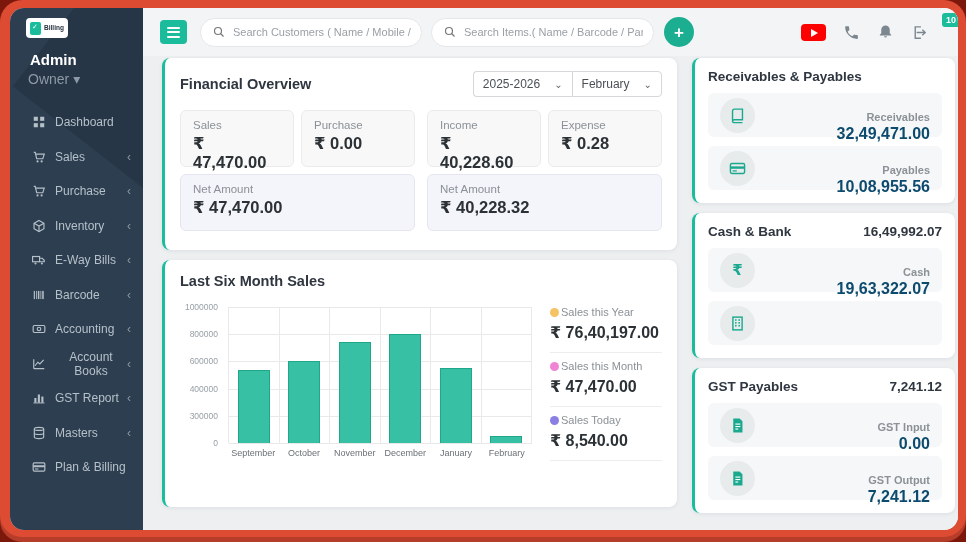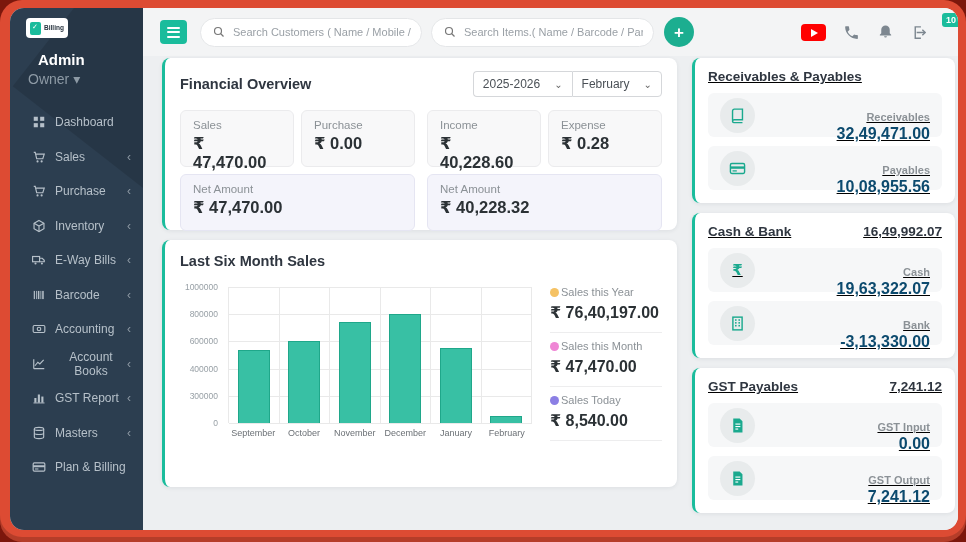--- a/index.html
+++ b/index.html
@@ -8,21 +8,21 @@
   .frame-red { position:absolute; inset:0; background:#dd4b33; border-radius:22px; box-shadow: inset 0 -5px 0 rgba(0,0,0,.18); }
   .app { position:absolute; left:10px; top:8px; right:8px; bottom:12px; background:#edeff1; border-radius:14px; overflow:hidden; }
 
   
   .sidebar { position:absolute; left:0; top:0; bottom:0; width:133px; background:#2c3e50; overflow:hidden; }
   .sidebar::before { content:""; position:absolute; left:40px; top:-30px; width:200px; height:190px; background:rgba(0,0,0,.12); transform:rotate(38deg); }
   .logo-box { position:relative; margin:10px 0 0 16px; width:42px; height:20px; background:#fff; border-radius:4px; display:flex; align-items:center; justify-content:center; gap:3px; }
   .logo-glyph { width:11px; height:13px; background:#1abc9c; border-radius:2px; position:relative; }
   .logo-glyph::after { content:"✓"; color:#fff; font-size:7px; position:absolute; left:2px; top:1px; }
   .logo-text { font-size:6.5px; font-weight:bold; color:#25313d; line-height:1; }
-  .user-name { position:relative; margin:13px 0 0 28px; color:#fff; font-size:15px; font-weight:bold; }
+  .user-name { position:relative; margin:13px 0 0 20px; color:#fff; font-size:15px; font-weight:bold; }
   .user-role { position:relative; margin:3px 0 0 18px; color:#8d9aa5; font-size:14px; cursor:pointer; }
   .menu { position:relative; margin-top:18px;text-align:center; }
   .menu-item { display:flex; align-items:center; height:34.5px; padding:0 12px 0 22px; color:#b6c0c9; font-size:12px; cursor:pointer; }
   .menu-item svg { width:14px; height:14px; margin-right:9px; flex:0 0 auto; }
   .menu-item .chev { margin-left:auto; font-size:12px; color:#8d99a4; }
 
   
   .topbar { position:absolute; left:133px; right:0; top:0; height:48px; background:#f3f4f5; display:flex; align-items:center; }
   .hamburger { width:27px; height:24px; margin-left:17px; background:#1abc9c; border:none; border-radius:4px; display:flex; flex-direction:column; justify-content:center; align-items:center; gap:2.5px; cursor:pointer; }
   .hamburger span { display:block; width:13px; height:2px; background:#fff; border-radius:1px; }
@@ -40,21 +40,21 @@
   .bell-wrap { position:relative; cursor:pointer; }
   .badge { position:absolute; left:21px; top:-9px; background:#1abc9c; color:#fff; font-size:9px; font-weight:bold; padding:2px 4px; border-radius:3px;margin-left:44px; }
 
   
   .content { position:absolute; left:133px; right:0; top:48px; bottom:0; background:#edeff1; }
   .main-col { position:absolute; left:19px; top:2px; width:515px; }
   .right-col { position:absolute; left:549px; top:2px; width:263px; }
   .card { background:#fff; border-radius:8px; border-left:3px solid #1abc9c; box-shadow:0 1px 4px rgba(25,35,45,.08); }
 
   
-  .fin-card { height:172px; padding:13px 15px; }
+  .fin-card { height:192px; padding:13px 15px; }
   .fin-head { display:flex; align-items:center; }
   .card-title { font-size:14.5px; font-weight:bold; color:#2f3640; }
   .selects { margin-left:auto; display:flex; }
   .select { height:26px; background:#fff; border:1px solid #d5d7da; font-size:12px; color:#4a5056; display:flex; align-items:center; padding:0 9px; cursor:pointer; }
   .select .carat { margin-left:14px; font-size:10px; color:#666; }
   .select:first-child { border-radius:4px 0 0 4px; border-right:none; }
   .select:last-child { border-radius:0 4px 4px 0; }
   .tiles { display:flex; gap:12px; margin-top:13px; }
   .tile-group { flex:1; display:flex; flex-wrap:wrap; gap:7px; }
   .tile { background:#f8f8f9; border:1px solid #ebebed; border-radius:6px; padding:8px 12px; flex:1; height:57px; }
@@ -76,21 +76,21 @@
   .xlabels { position:absolute; left:48px; right:4px; top:151px; display:flex; }
   .xlab { flex:1; text-align:center; font-size:9px; color:#6b7075; }
   .legend { flex:1; margin-left:14px; padding-top:2px; min-width:0; }
   .legend-item { padding:7px 0 10px; border-bottom:1px solid #ededee; }
   .legend-top { display:flex; align-items:center; gap:2px; }
   .dot { width:9px; height:9px; border-radius:50%; flex:0 0 auto; }
   .legend-label { font-size:11px; color:#8b9196; }
   .legend-value { font-size:16px; font-weight:bold; color:#2b3135; margin-top:5px; white-space:nowrap; }
 
   
-  .rp-card { padding:11px 13px 13px; margin-bottom:10px;text-decoration:underline; }
+  .rp-card { padding:11px 13px 13px; margin-bottom:10px; }
   .rp-head { display:flex; align-items:center; justify-content:space-between; }
   .rp-title,.rp-total { font-size:13.5px; font-weight:bold; color:#2f3640; }
   .rp-row { margin-top:9px; background:#f6f7f8; border-radius:6px; height:44px; display:flex; align-items:center; padding:0 12px; }
   .icon-circle { width:35px; height:35px; border-radius:50%; background:#e8ebec; display:flex; align-items:center; justify-content:center; }
   .icon-circle svg { width:17px; height:17px; }
   .icon-circle .rupee-ch { color:#1aa98e; font-size:15px; font-weight:bold; }
   .rp-right { margin-left:auto; text-align:right;margin-top:24px; }
   .rp-label { font-size:11px; font-weight:bold; color:#8b9196; }
   .rp-value { font-size:16px; font-weight:bold; color:#0c4a6e; margin-top:2px; }
 </style>
@@ -431,24 +431,20 @@
                   <g fill="currentColor">
                     <rect x="8.5" y="6" width="2.2" height="2.2"></rect>
                     <rect x="13.3" y="6" width="2.2" height="2.2"></rect>
                     <rect x="8.5" y="10" width="2.2" height="2.2"></rect>
                     <rect x="13.3" y="10" width="2.2" height="2.2"></rect>
                     <rect x="8.5" y="14" width="2.2" height="2.2"></rect>
                     <rect x="13.3" y="14" width="2.2" height="2.2"></rect>
                   </g>
                 </svg>
               </span>
-              <span class="rp-right">
-                <span class="rp-label" style="display:block">Bank</span>
-                <span class="rp-value" style="display:block">-3,13,330.00</span>
-              </span>
             </div>
           </section>
           <section class="card rp-card">
             <div class="rp-head">
               <span class="rp-title">GST Payables</span>
               <span class="rp-total">7,241.12</span>
             </div>
             <div class="rp-row">
               <span class="icon-circle" style="color:#1aa98e">
                 <svg class="" viewBox="0 0 24 24">

